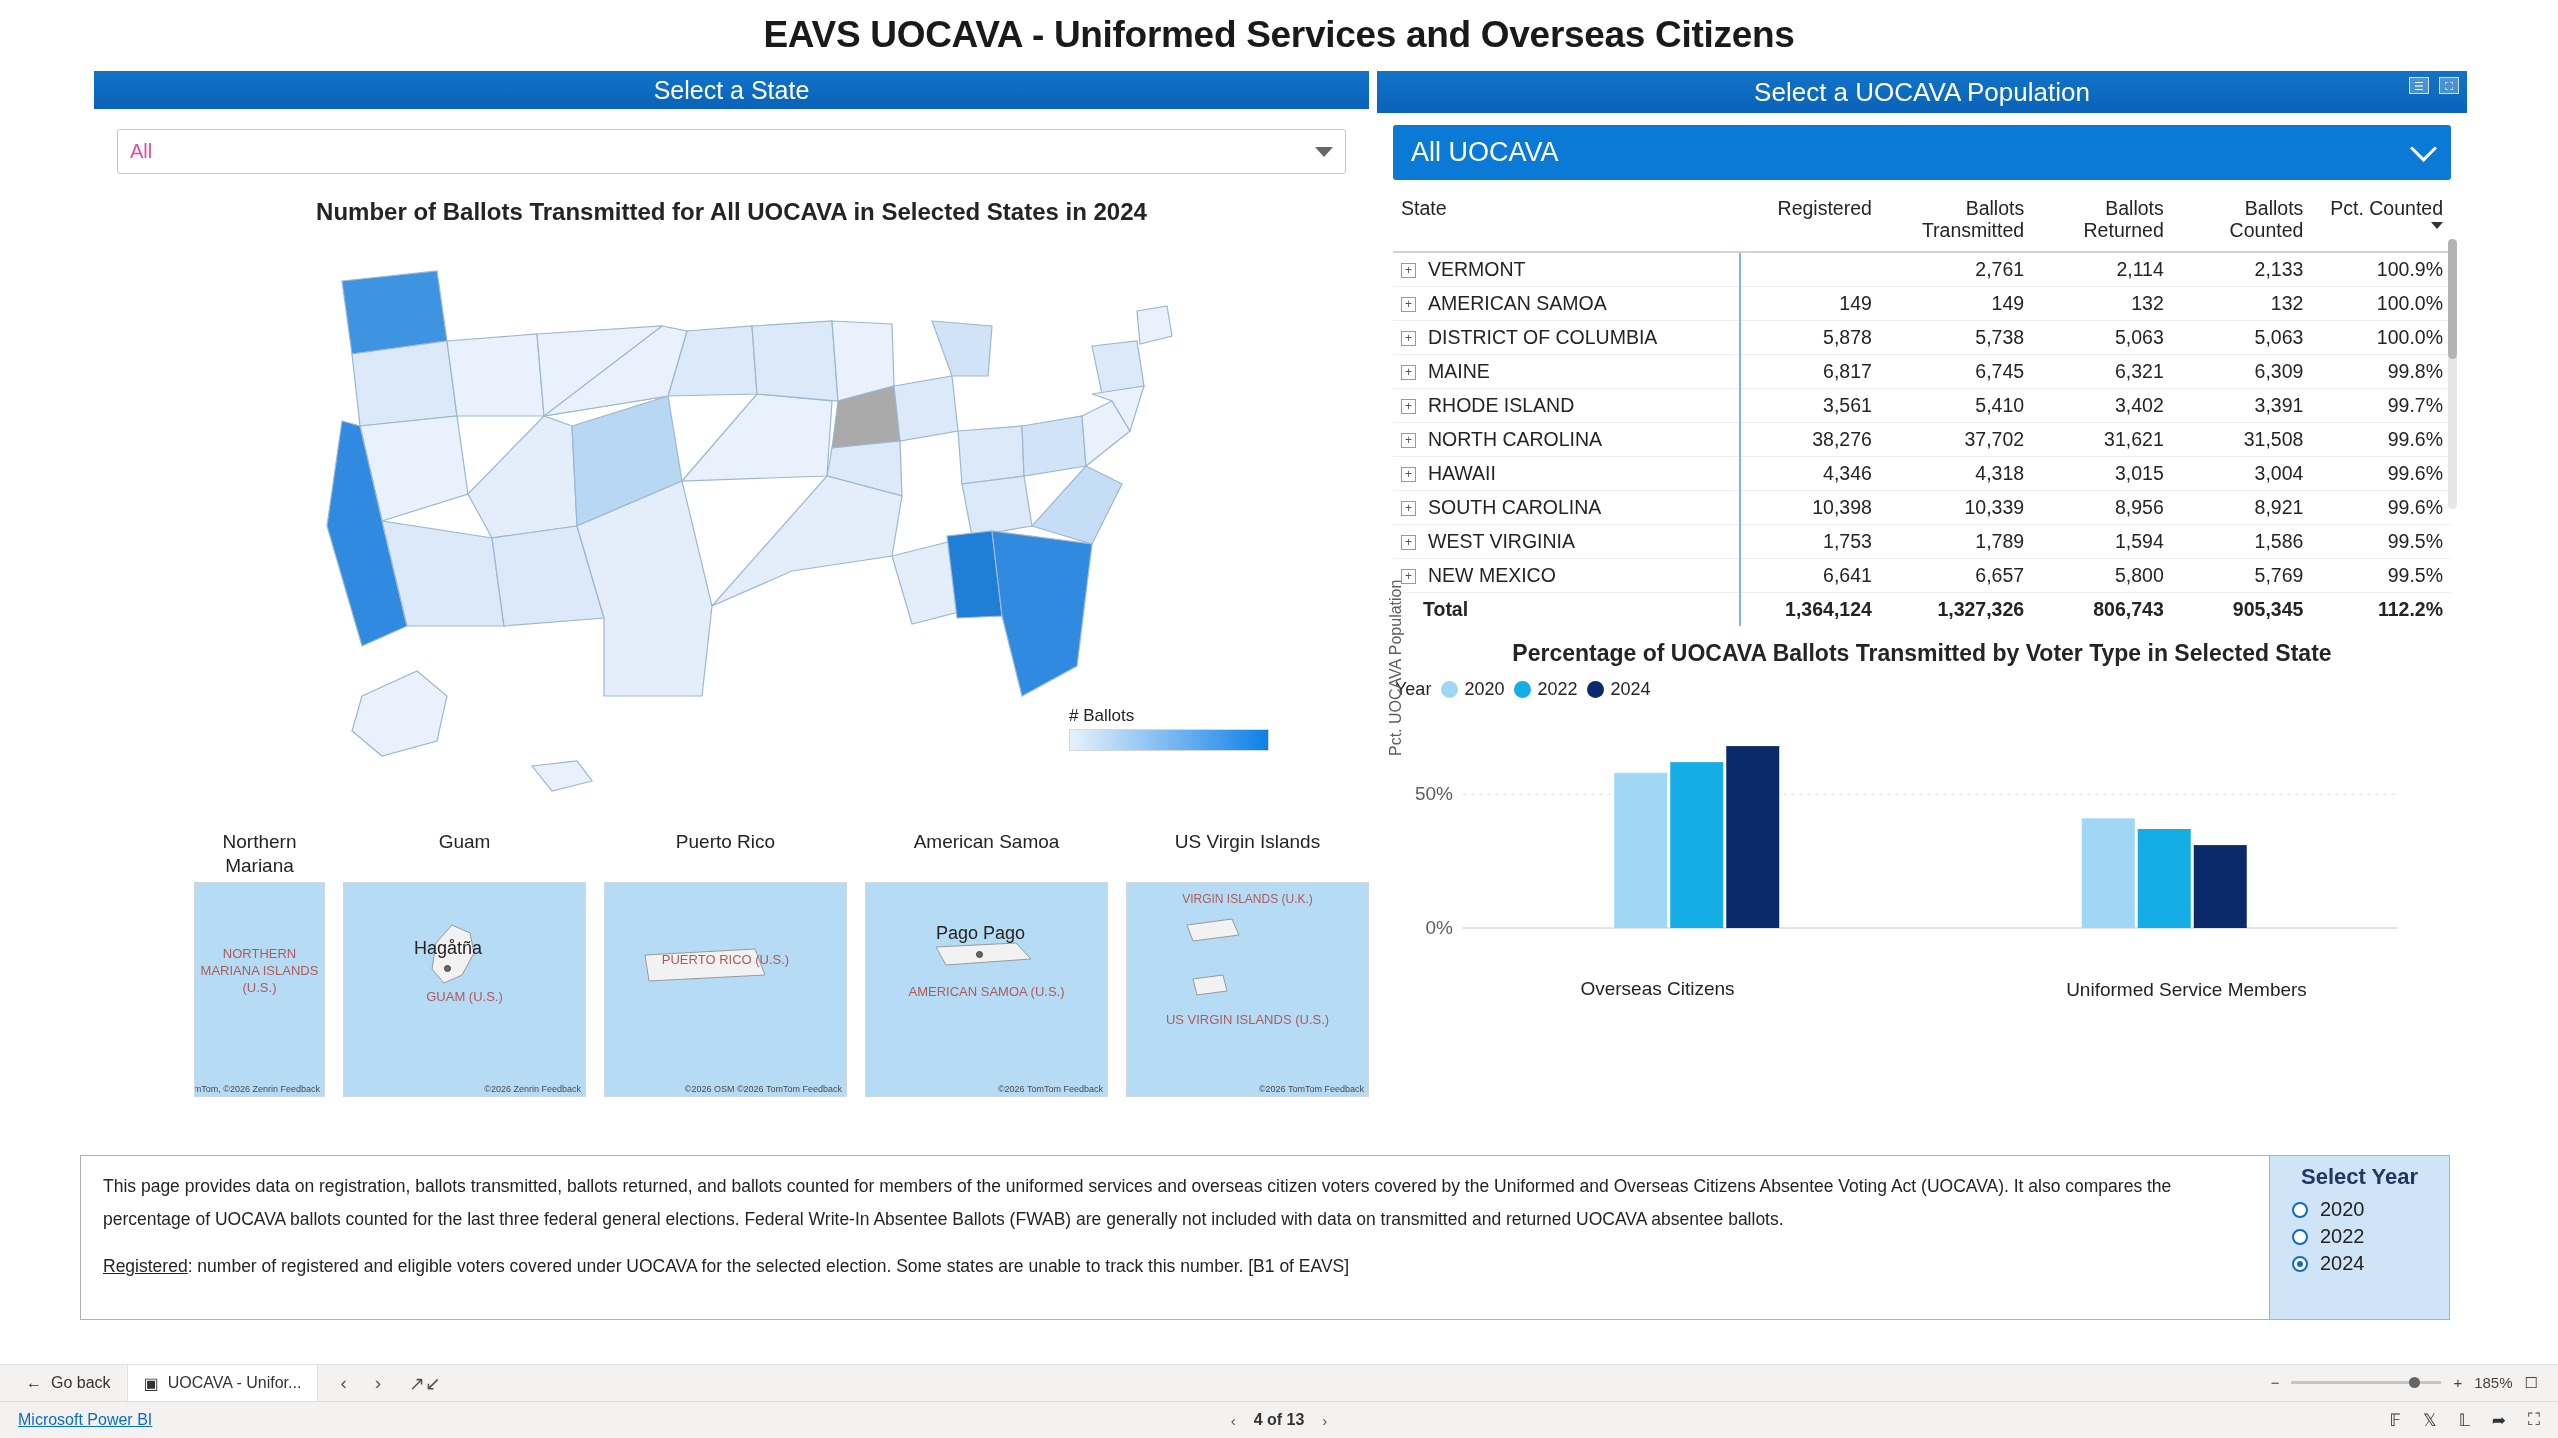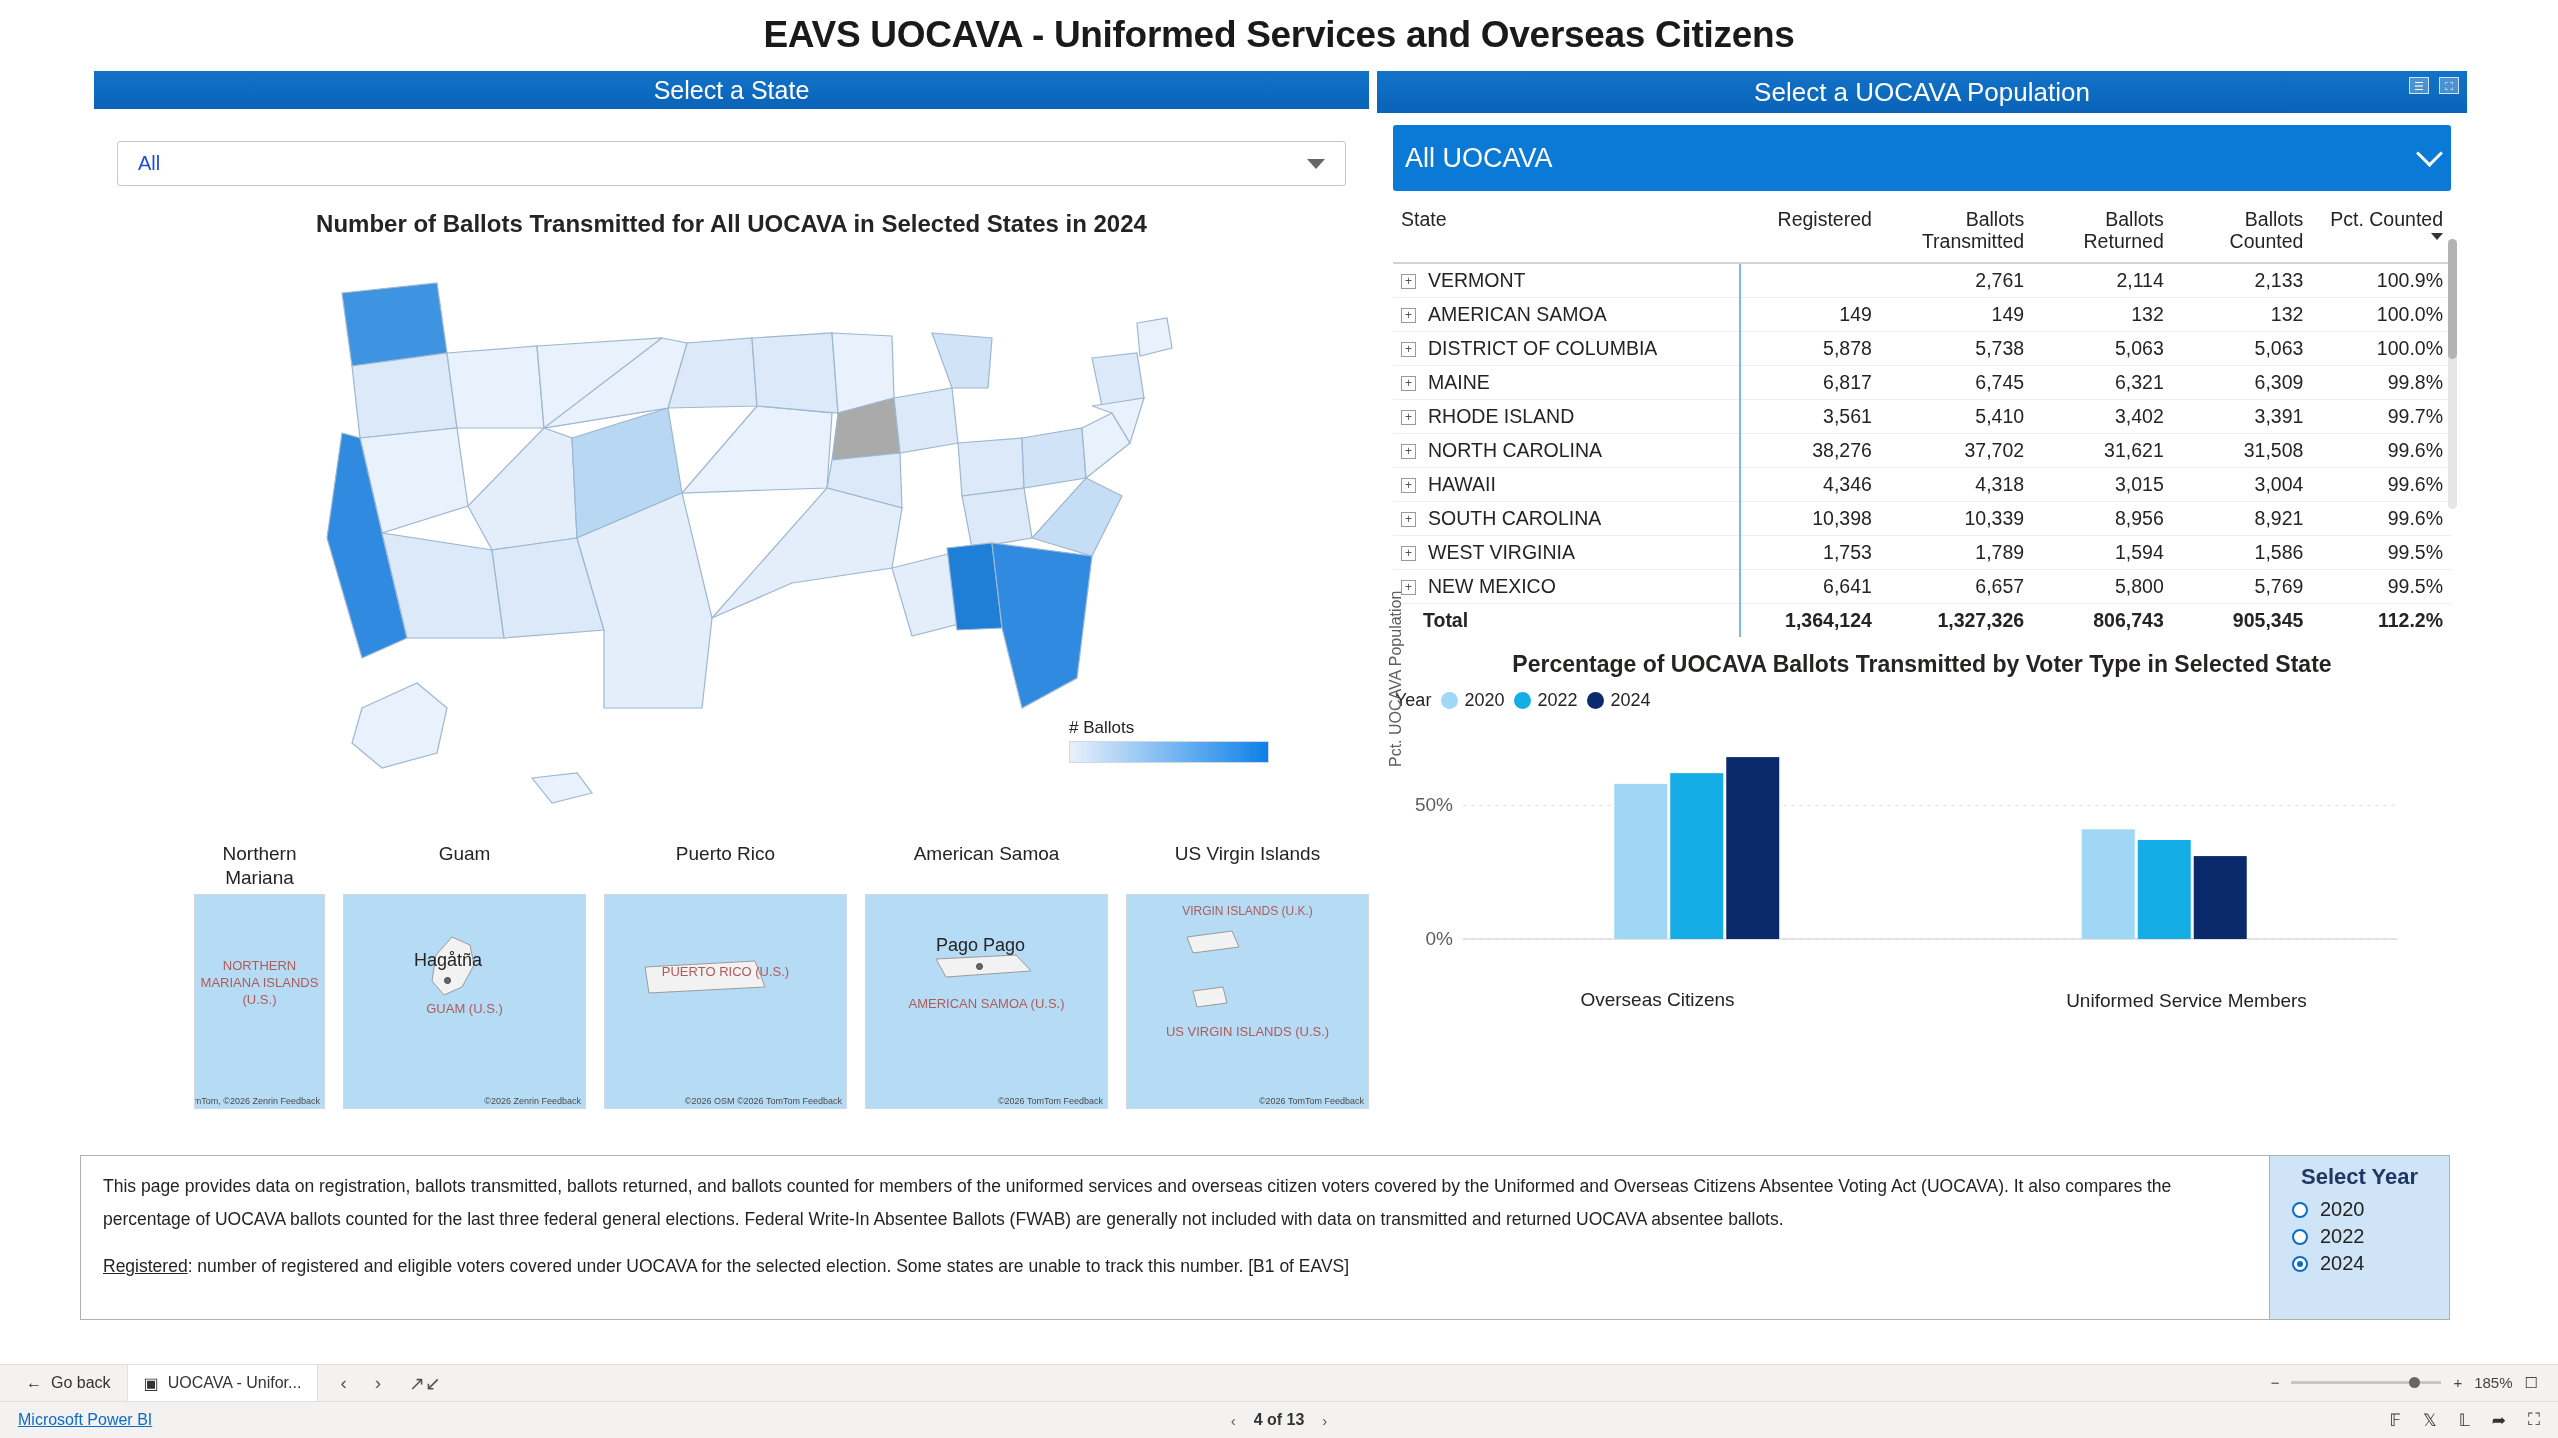--- a/index.html
+++ b/index.html
@@ -31,29 +31,29 @@
     background: #0b6bcb;
     background: linear-gradient(#1173c8,#0a63b8);
     color: #ffffff;
     text-align: center;
     font-size: 25px;
     font-weight: 400;
     height: 38px;
     line-height: 38px;
   }
   .state-select {
-    margin: 32px 23px 0 23px;
+    margin: 20px 23px 0 23px;
     height: 45px;
     border: 1px solid #c8c6c4;
     border-radius: 3px;
     display: flex;
     align-items: center;
-    padding: 0 20px;
+    padding: 0 12px;
     font-size: 20px;
-    color: #1d4ed8;
+    color: #ec4899;
     background:#fff;
     justify-content: space-between;
   }
   .chev {
     width: 0; height: 0;
     border-left: 9px solid transparent;
     border-right: 9px solid transparent;
     border-top: 10px solid #666;
   }
   .map-title {
@@ -151,27 +151,27 @@
   }
   .mini-icon {
     width: 20px; height: 17px;
     border: 1px solid #cfe3f7;
     background: rgba(255,255,255,0.25);
     display:flex; align-items:center; justify-content:center;
     font-size: 11px; color:#fff;
   }
   .pop-select {
     margin: 12px 16px 0 16px;
-    height: 66px;
+    height: 55px;
     background: #0b7ad6;
     border-radius: 3px;
     display: flex;
     align-items: center;
     justify-content: space-between;
-    padding: 0 12px;
+    padding: 0 18px;
     color: #ffffff;
     font-size: 27px;
   }
   .pop-chev {
     width: 19px; height: 19px;
     border-right: 3px solid #fff;
     border-bottom: 3px solid #fff;
     transform: rotate(45deg);
     margin-top: -9px;
   }

